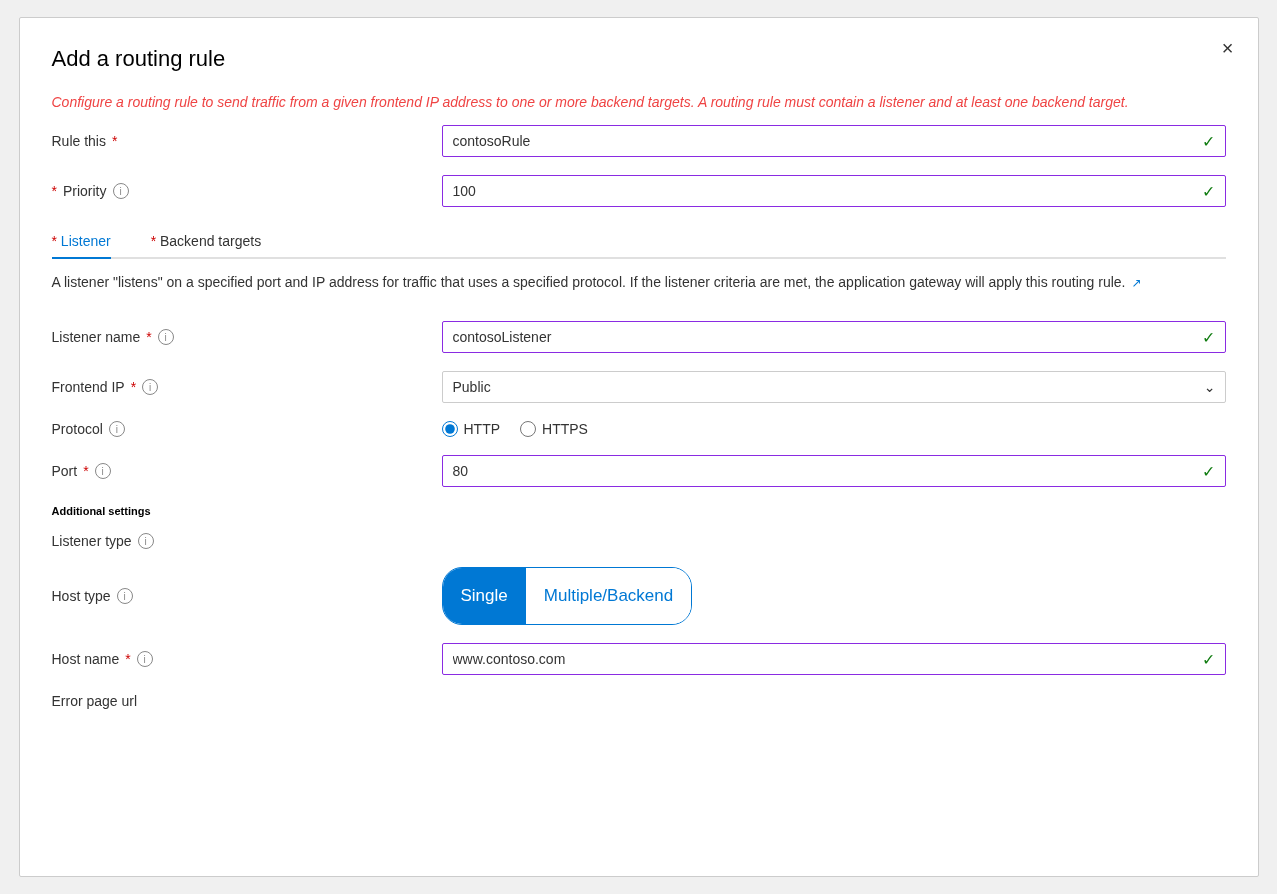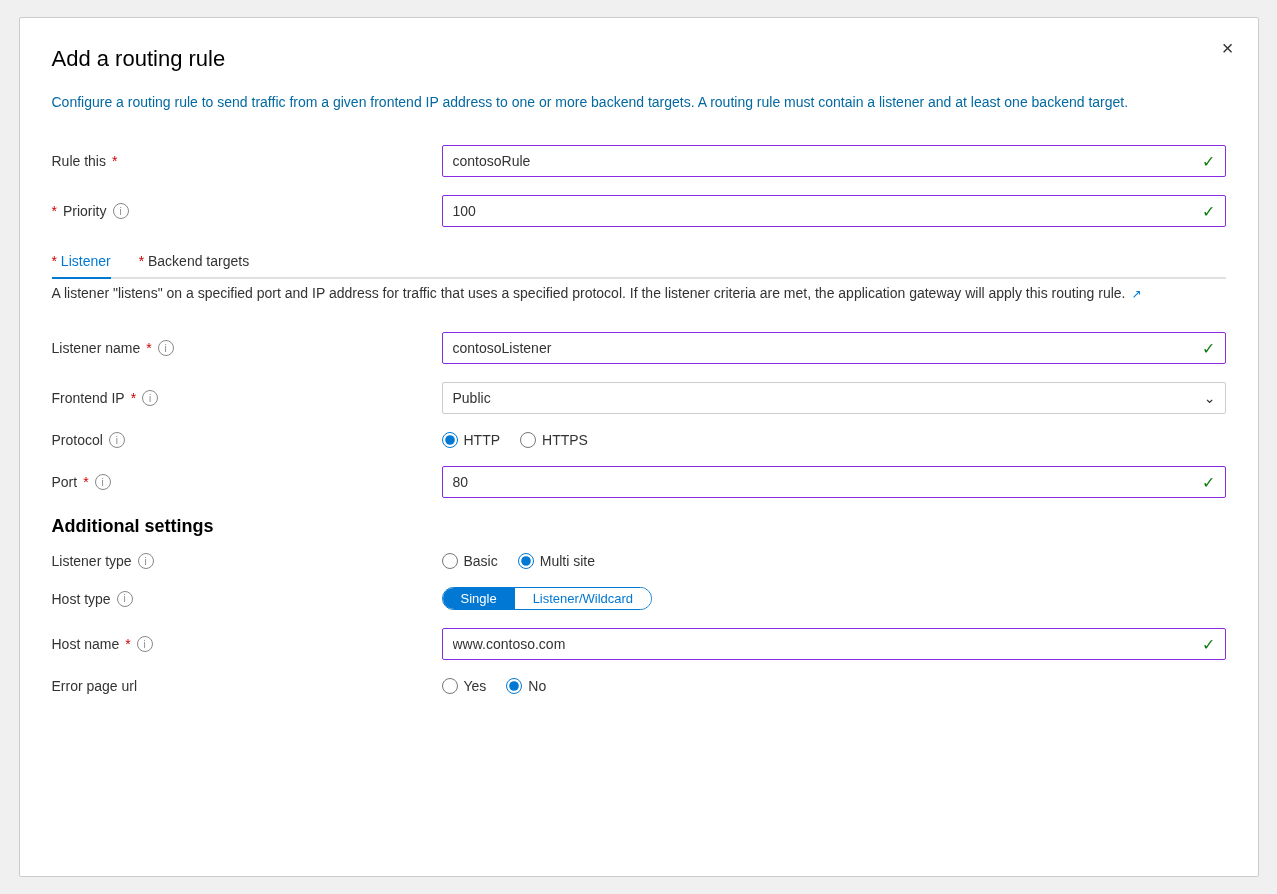--- a/index.html
+++ b/index.html
@@ -34,24 +34,25 @@
       right: 24px;
       font-size: 20px;
       cursor: pointer;
       color: #333;
       background: none;
       border: none;
       line-height: 1;
     }
     .description {
       font-size: 14px;
-      color: #0369a1;
-      margin-bottom: 32px;
+      color: #ef4444;
+      margin-bottom: 12px;
       line-height: 1.5;
       max-width: 1150px;
+      font-style: italic;
     }
     .form-row {
       display: flex;
       align-items: center;
       margin-bottom: 18px;
     }
     .form-label {
       min-width: 390px;
       font-size: 14px;
       color: #333;
@@ -124,22 +125,22 @@
       top: 50%;
       transform: translateY(-50%);
       color: #333;
       font-size: 14px;
       pointer-events: none;
     }
     
     .tabs-row {
       display: flex;
       align-items: center;
-      gap: 0;
-      margin-bottom: 4px;
+      gap: 12px;
+      margin-bottom: 13px;
       border-bottom: 2px solid #e0e0e0;
       margin-top: 8px;
     }
     .tab {
       padding: 8px 0;
       margin-right: 28px;
       font-size: 14px;
       color: #333;
       cursor: pointer;
       position: relative;
@@ -160,21 +161,21 @@
       margin-bottom: 28px;
       max-width: 1150px;
     }
     .external-link-icon {
       display: inline-block;
       font-size: 12px;
       color: #0078d4;
       margin-left: 2px;
     }
     .section-title {
-      font-size: 18px;
+      font-size: 11px;
       font-weight: 700;
       color: #000;
       margin-bottom: 16px;
     }
     
     .radio-group {
       display: flex;
       align-items: center;
       gap: 20px;
     }
@@ -194,22 +195,22 @@
     
     .toggle-group {
       display: flex;
       align-items: center;
       border: 1.5px solid #0078d4;
       border-radius: 20px;
       overflow: hidden;
       width: fit-content;
     }
     .toggle-btn {
-      padding: 3px 18px;
-      font-size: 13px;
+      padding: 18px 18px;
+      font-size: 17px;
       cursor: pointer;
       border: none;
       background: #fff;
       color: #0078d4;
     }
     .toggle-btn.active {
       background: #0078d4;
       color: #fff;
     }
   </style>
@@ -330,43 +331,31 @@
     </div>
   </div>
 
   <div class="section-title">Additional settings</div>
 
   <div class="form-row">
     <div class="form-label">
       <span>Listener type</span>
       <span class="info-icon">i</span>
     </div>
-    <div class="form-field">
-      <div class="radio-group">
-        <label class="radio-label">
-          <input class="radio-input" type="radio" name="listener_type" style="">
-          <span>Basic</span>
-        </label>
-        <label class="radio-label">
-          <input class="radio-input" type="radio" name="listener_type" checked="" style="">
-          <span>Multi site</span>
-        </label>
-      </div>
-    </div>
   </div>
 
   <div class="form-row">
     <div class="form-label">
       <span>Host type</span>
       <span class="info-icon">i</span>
     </div>
     <div class="form-field">
       <div class="toggle-group">
         <button class="toggle-btn active">Single</button>
-        <button class="toggle-btn">Listener/Wildcard</button>
+        <button class="toggle-btn">Multiple/Backend</button>
       </div>
     </div>
   </div>
 
   <div class="form-row">
     <div class="form-label">
       <span>Host name</span>
       <span class="required-star">*</span>
       <span class="info-icon">i</span>
     </div>
@@ -375,26 +364,14 @@
         <input class="text-input" type="text" value="www.contoso.com" style="">
         <span class="check-icon">✓</span>
       </div>
     </div>
   </div>
 
   <div class="form-row">
     <div class="form-label">
       <span>Error page url</span>
     </div>
-    <div class="form-field">
-      <div class="radio-group">
-        <label class="radio-label">
-          <input class="radio-input" type="radio" name="error_page_url" style="">
-          <span>Yes</span>
-        </label>
-        <label class="radio-label">
-          <input class="radio-input" type="radio" name="error_page_url" checked="" style="">
-          <span>No</span>
-        </label>
-      </div>
-    </div>
   </div>
 </div>
 
 </body></html>

